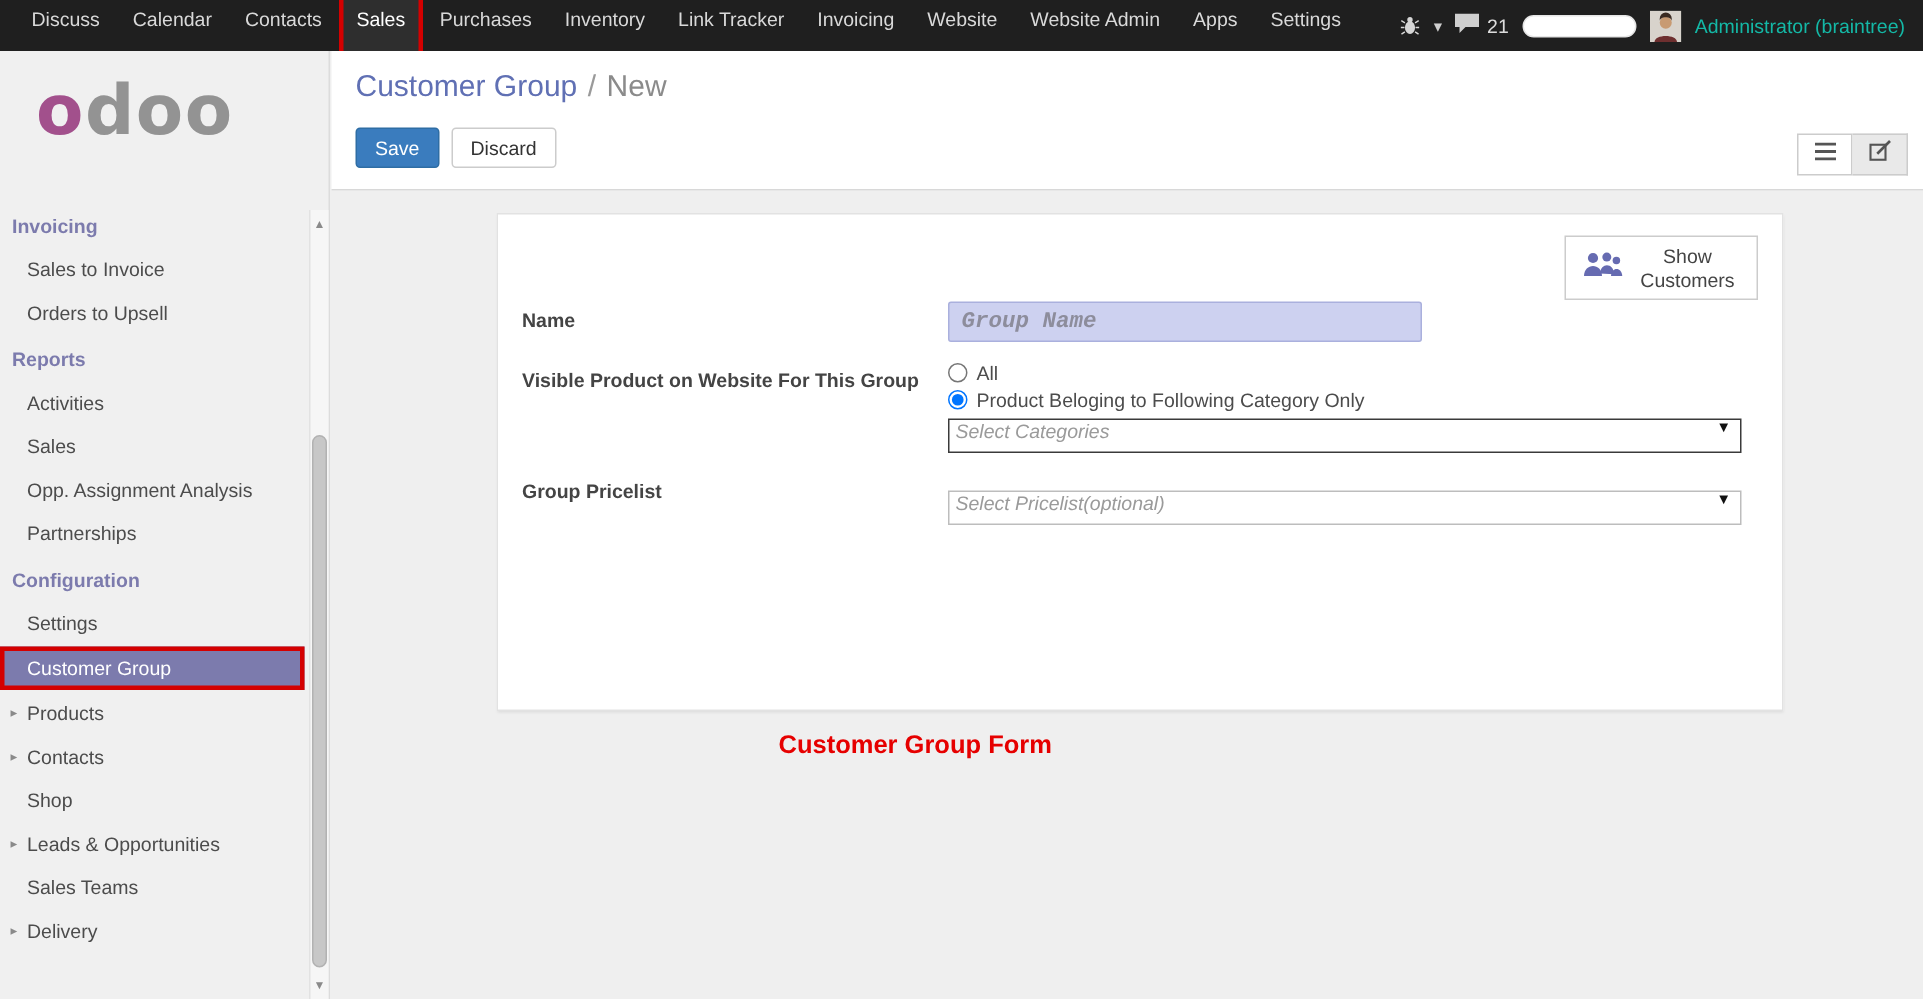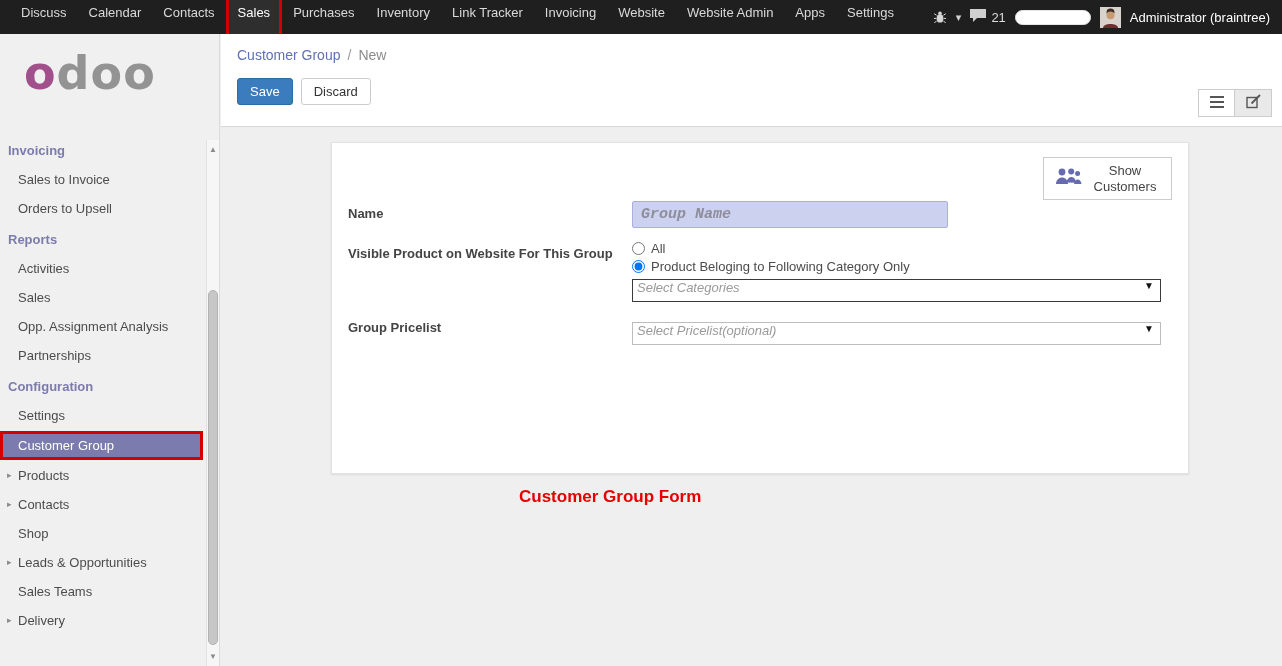--- a/index.html
+++ b/index.html
@@ -9,41 +9,41 @@
   
   .topbar{height:34px;background:#1f1f1f;display:flex;align-items:center;color:#d9d9d9;font-size:13px;padding-left:10px}
   .menu-item{padding:0 11px;height:43px;line-height:34px;cursor:pointer;white-space:nowrap}
   .menu-item.active{border:3px solid #d40000;background:#2e2e2e;color:#fff;line-height:27px;padding:0 9px}
   .topbar-right{margin-left:auto;display:flex;align-items:center;gap:9px;padding-right:12px}
   .tb-icon{display:flex;align-items:center;cursor:pointer}
   .tb-caret{color:#cfcfcf;font-size:11px;cursor:pointer}
   .tb-msg{display:flex;align-items:center;gap:5px;cursor:pointer;color:#dcdcdc}
   .tb-pill{width:76px;height:15px;background:#fff;border-radius:8px;border:1px solid #e6e6e6}
   .avatar{width:21px;height:21px;overflow:hidden;display:block}
-  .tb-user{color:#ffffff;cursor:pointer;white-space:nowrap}
+  .tb-user{color:#14b8a6;cursor:pointer;white-space:nowrap}
 
   
   .sidebar{position:absolute;left:0;top:34px;width:220px;bottom:0;background:#f0f0f0;border-right:1px solid #dcdcdc}
   .logo{font-size:46px;font-weight:bold;color:#939393;padding:16px 0 30px 24px;line-height:1;letter-spacing:1px;font-family:"DejaVu Sans",sans-serif}
   .logo::first-letter{color:#a2508c}
   .menu{padding-top:8px}
   .side-section-title{color:#7c7bad;font-weight:bold;font-size:13px;padding:9px 0 7px 8px}
   .side-item{font-size:13px;color:#4c4c4c;padding:7px 0 7px 18px;position:relative;cursor:pointer;white-space:nowrap}
   .side-item .tri{position:absolute;left:7px;top:9px;font-size:9px;color:#8a8a8a}
   .side-item.selected{background:#7c7bad;color:#fff;border:3px solid #d40000;padding:4px 0 4px 15px;margin:1px 16px 1px 0}
   .side-scroll{position:absolute;right:0;top:106px;bottom:0;width:13px;background:#f6f6f6;border-left:1px solid #e2e2e2}
   .scroll-arrow{position:absolute;left:0;width:12px;height:12px;color:#8a8a8a;font-size:8px;text-align:center;line-height:12px;cursor:pointer}
   .scroll-arrow.up{top:4px}
   .scroll-arrow.down{bottom:3px}
   .scroll-thumb{position:absolute;left:1px;width:10px;top:150px;height:355px;background:#c7c7c7;border:1px solid #b2b2b2;border-radius:5px;cursor:grab}
 
   
   .main{position:absolute;left:221px;top:34px;right:0;bottom:0}
   .main-header{background:#fff;height:93px;border-bottom:1px solid #d8d8d8;position:relative}
-  .breadcrumb{padding:13px 0 0 16px;font-size:14px}
+  .breadcrumb{padding:13px 0 0 16px;font-size:20px}
   .breadcrumb .parent{color:#6070b4;cursor:pointer}
   .breadcrumb .sep{color:#9a9a9a;margin:0 7px}
   .breadcrumb .current{color:#8b8b8b}
   .btn-row{margin:15px 0 0 16px;display:flex;gap:8px}
   .btn{font-size:13px;padding:5px 12px;border-radius:3px;border:1px solid #ccc;background:#fff;color:#333;cursor:pointer;font-family:"Liberation Sans",sans-serif}
   .btn.primary{background:#3a7cbe;border-color:#2e6da4;color:#fff}
   .view-switch{position:absolute;right:10px;top:55px;display:flex}
   .vs-btn{width:37px;height:28px;border:1px solid #ccc;background:#fff;display:flex;align-items:center;justify-content:center;cursor:pointer}
   .vs-btn + .vs-btn{border-left:none}
   .vs-btn.active{background:#e9e9e9}
@@ -229,21 +229,21 @@
             <div class="selectbox focused">
               <span>Select Categories</span>
               <span class="caret">▼</span>
             </div>
           </div>
         </div>
 
         <div class="frow">
           <div class="flabel">Group Pricelist</div>
           <div class="ffield">
-            <div class="selectbox" style="margin-top:7px">
+            <div class="selectbox" style="margin-top:12px">
               <span>Select Pricelist(optional)</span>
               <span class="caret">▼</span>
             </div>
           </div>
         </div>
 
       </div>
     </div>
 
     <div class="caption">Customer Group Form</div>

